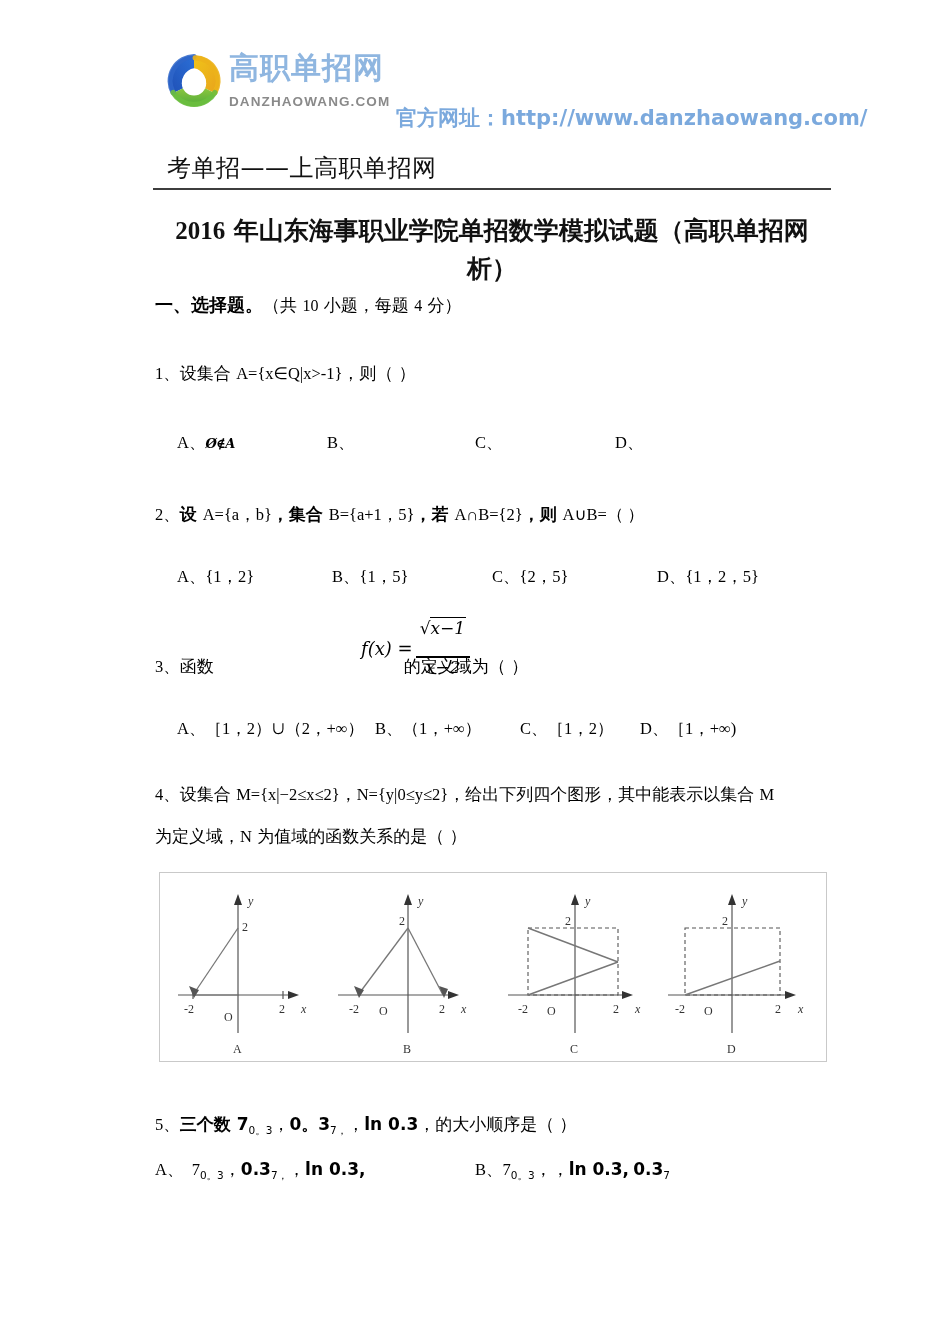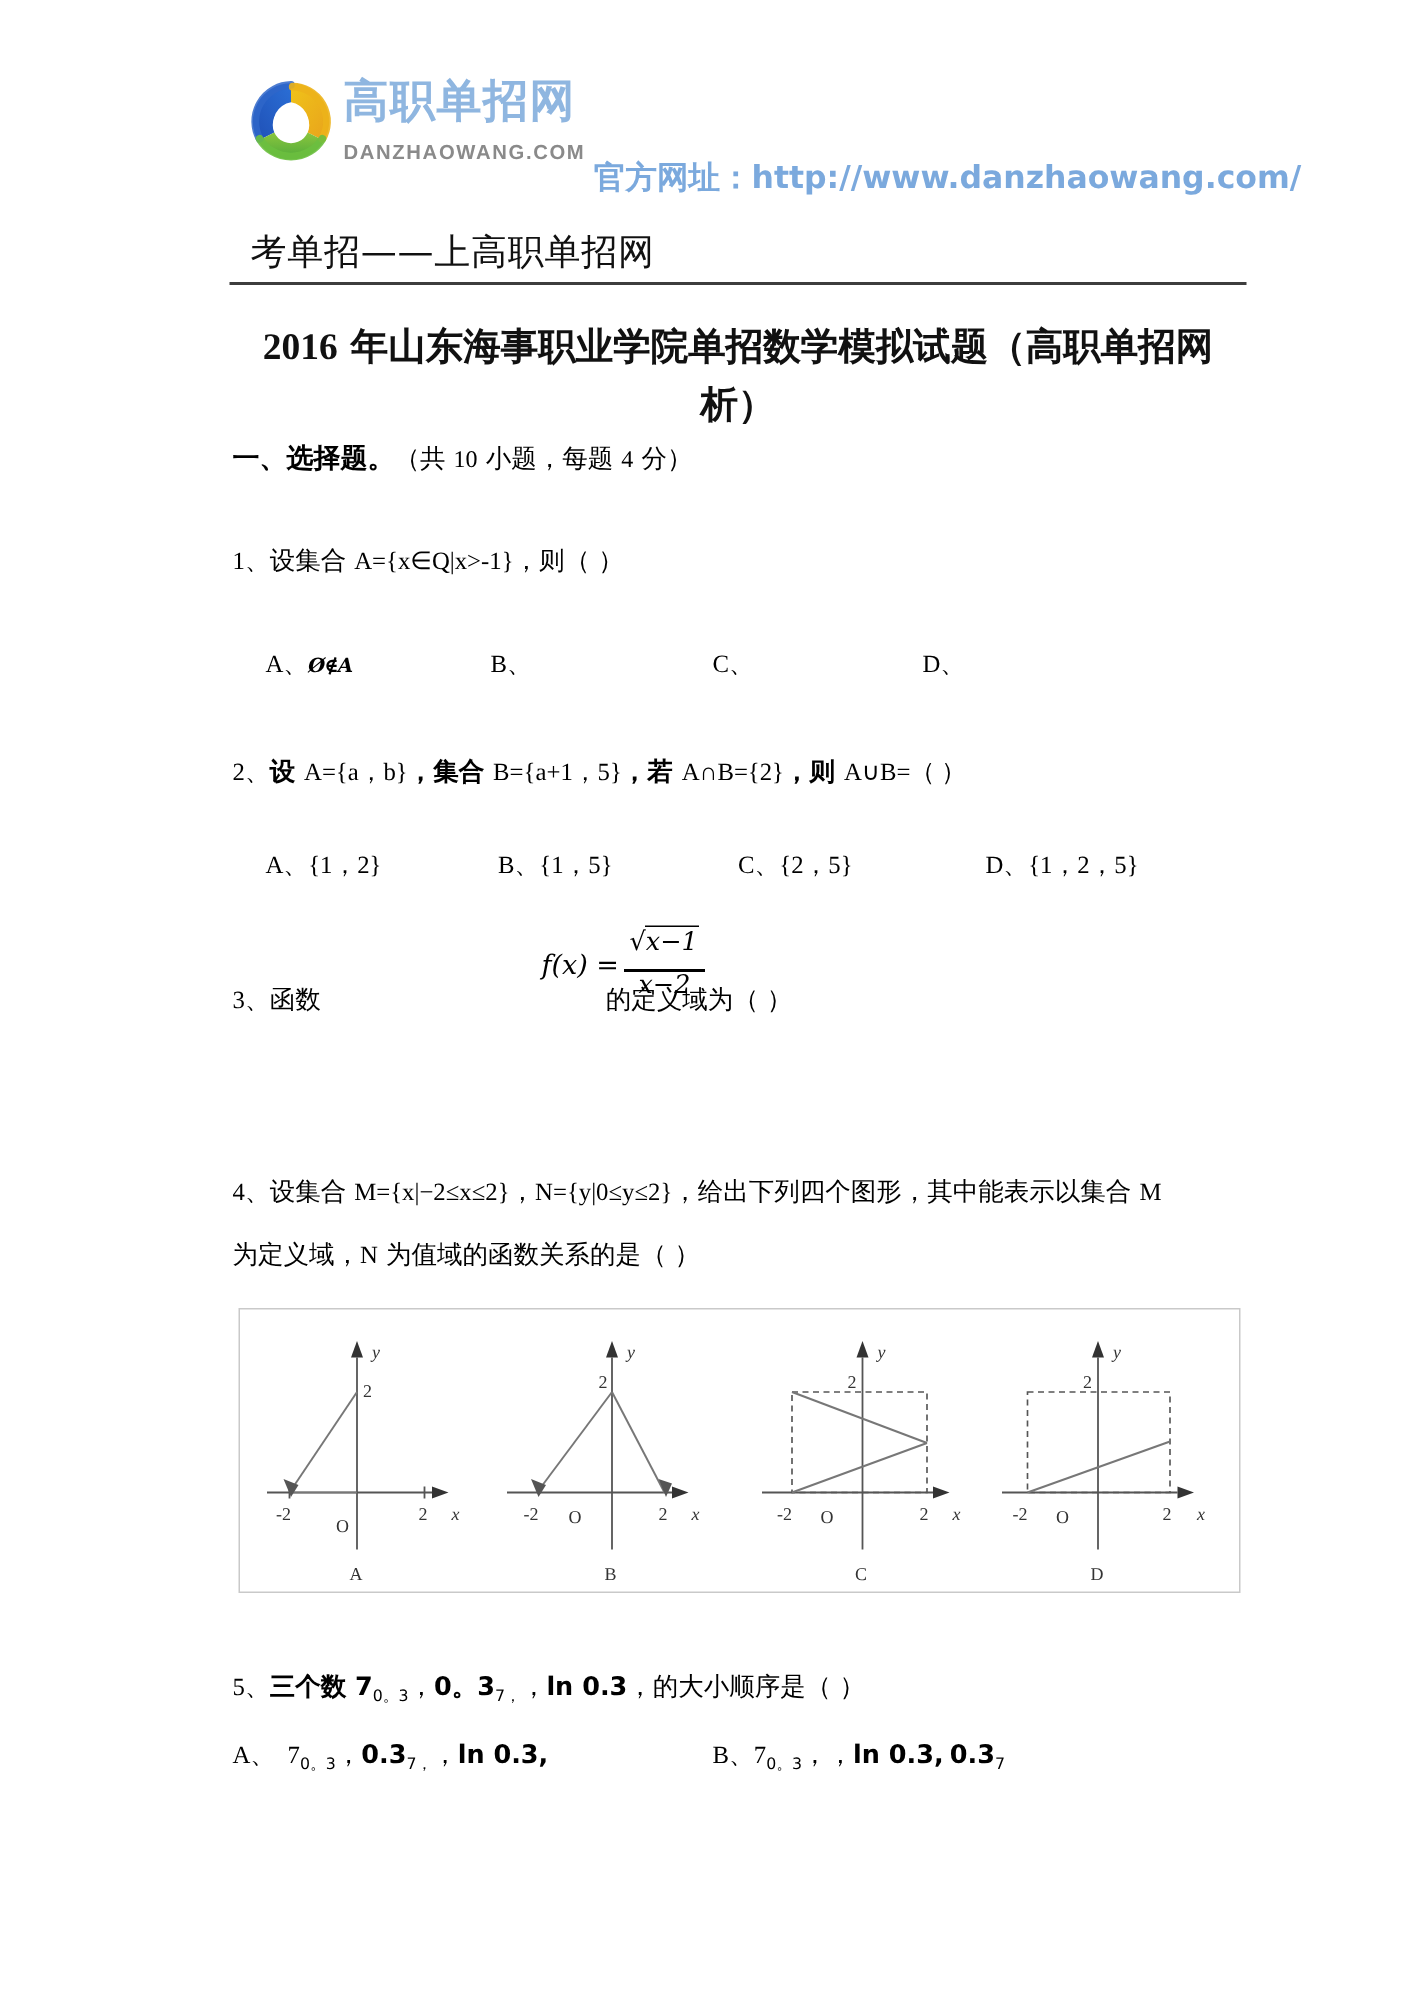--- a/index.html
+++ b/index.html
@@ -188,21 +188,21 @@
     align-items: center;
   }
   .frac {
     display: inline-flex;
     flex-direction: column;
     align-items: center;
     vertical-align: middle;
     margin-left: 3px;
   }
   .frac .num-part {
-    padding: 0 4px 8px 4px;
+    padding: 0 4px 18px 4px;
     border-bottom: 2px solid #000;
     line-height: 1.05;
     font-size: 17px;
   }
   .frac .den-part {
     padding: 1px 4px 0 4px;
     line-height: 1.05;
     font-size: 17px;
   }
   .sqrt {
@@ -311,20 +311,23 @@
   </div>
   <div class="frac-block">
     <span>f(x) =</span>
     <span class="frac">
       <span class="num-part">
         <span class="sqrt">√<span class="radicand">x−1</span></span>
       </span>
       <span class="den-part">x−2</span>
     </span>
   </div>
+  <div class="opts" style="top:718px">
+    <span class="opt" style="width:198px"><span class="lbl">A、</span><span>［1，2）∪（2，+∞）</span></span><span class="opt" style="width:145px"><span class="lbl">B、</span><span>（1，+∞）</span></span><span class="opt" style="width:120px"><span class="lbl">C、</span><span>［1，2）</span></span><span class="opt"><span class="lbl">D、</span><span>［1，+∞)</span></span>
+  </div>
 
   <div class="q" style="top:783px">
     <span class="sr">4、</span><span class="cn">设集合 </span><span class="sr">M={x|−2≤x≤2}</span><span class="cn">，</span><span class="sr">N={y|0≤y≤2}</span><span class="cn">，给出下列四个图形，其中能表示以集合 </span><span class="sr">M</span>
   </div>
   <div class="q" style="top:825px">
     <span class="cn">为定义域，</span><span class="sr">N</span><span class="cn"> 为值域的函数关系的是（     ）</span>
   </div>
 
   <div class="figure">
     <svg width="666" height="188" viewBox="0 0 666 188">

